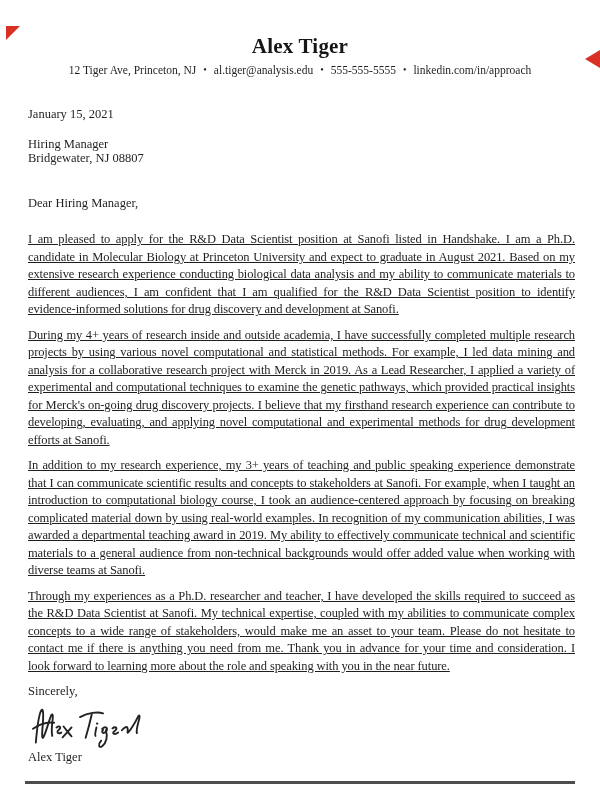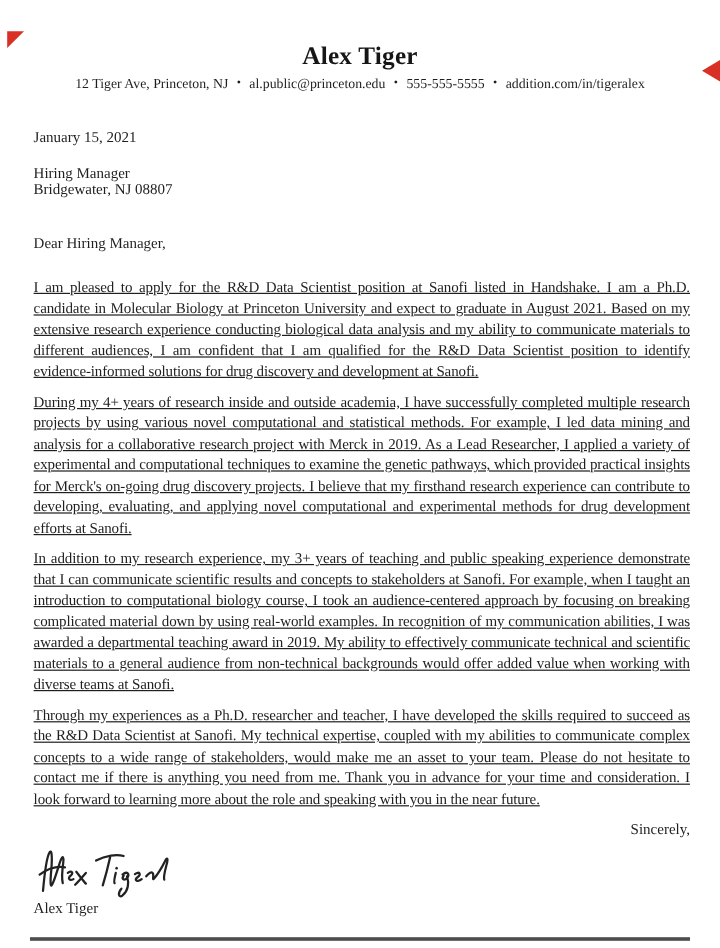--- a/index.html
+++ b/index.html
@@ -55,21 +55,21 @@
   }
   .date { margin: 0 0 13px 0; }
   .recipient { margin: 0 0 29px 0; line-height: 14.6px; }
   .salutation { margin: 0 0 19px 0; }
   p.body-para {
     margin: 0 0 8px 0;
     text-align: justify;
     letter-spacing: -0.1px;
     text-decoration: underline;
   }
-  .closing { margin: 5px 0 0 0; text-align: right; }
+  .closing { margin: 5px 0 0 0; }
   .signature { margin: 2px 0 0 0; height: 47px; }
   .signature svg { display: block; }
   .signer { margin: -1px 0 0 0; }
 
   
   footer {
     position: absolute;
     left: 0; right: 0; bottom: 0;
     height: 30px;
     font-family: Liberation Sans, sans-serif;
@@ -99,21 +99,21 @@
 <body>
 
 <div class="page">
 
   <div class="marker marker-tl"></div>
   <div class="marker marker-right"></div>
 
   <header>
     <h1 class="name">Alex Tiger</h1>
     <div class="contact">
-      <span>12 Tiger Ave, Princeton, NJ</span><span class="sep">•</span><span>al.public@princeton.edu</span><span class="sep">•</span><span>555-555-5555</span><span class="sep">•</span><span>addition.com/in/tigeralex</span>
+      <span>12 Tiger Ave, Princeton, NJ</span><span class="sep">•</span><span>al.tiger@analysis.edu</span><span class="sep">•</span><span>555-555-5555</span><span class="sep">•</span><span>linkedin.com/in/approach</span>
     </div>
   </header>
 
   <main class="letter">
     <p class="date">January 15, 2021</p>
 
     <div class="recipient">
       <div>Hiring Manager</div>
       <div>Bridgewater, NJ 08807</div>
     </div>

